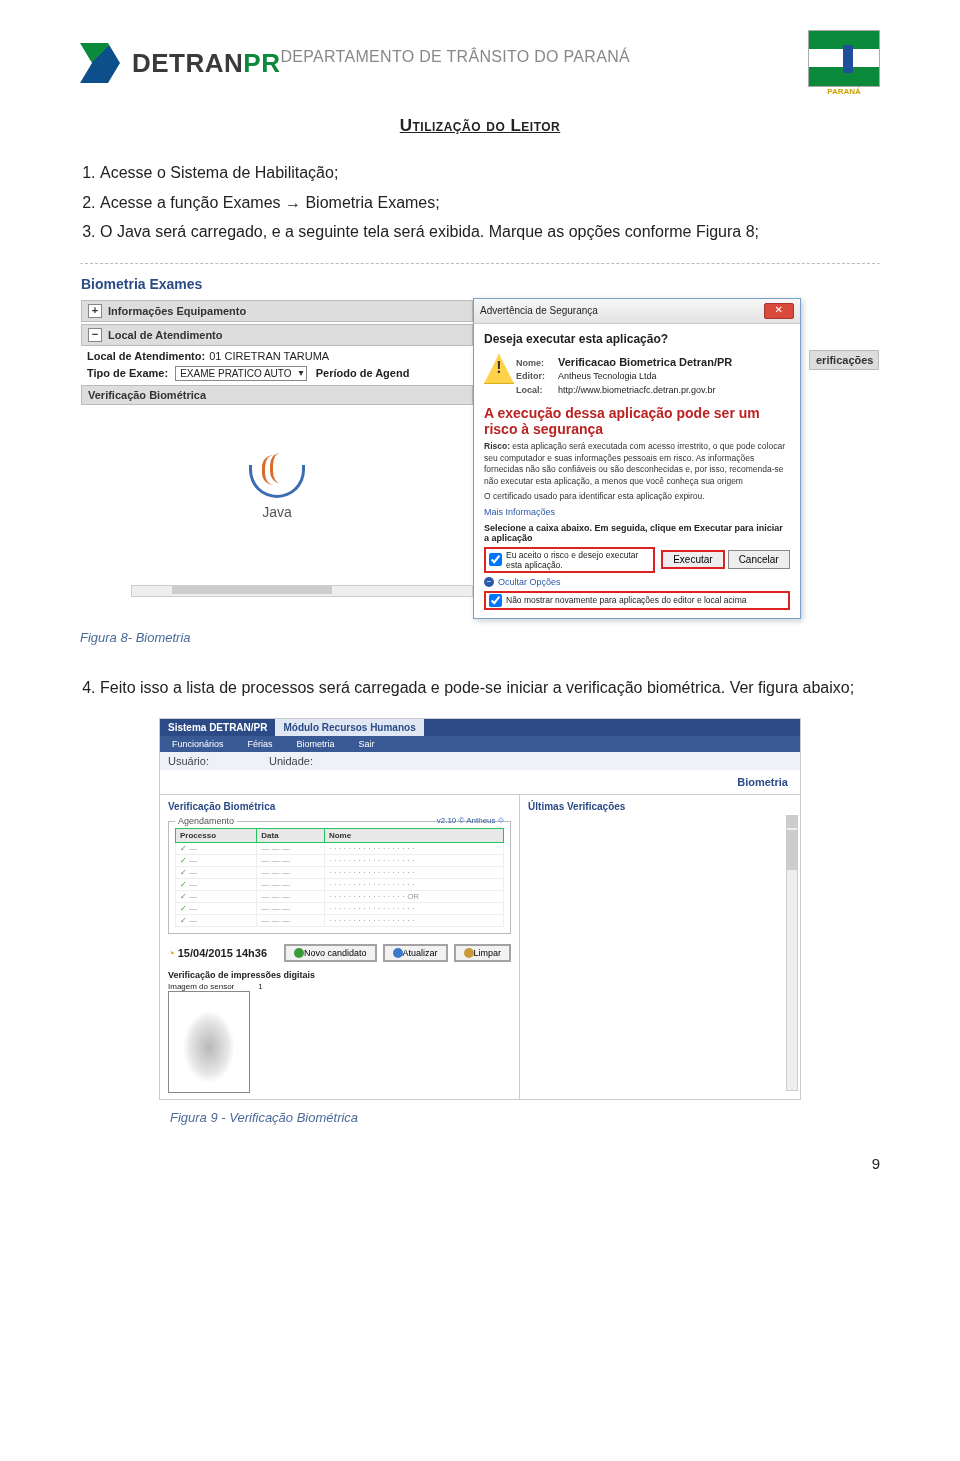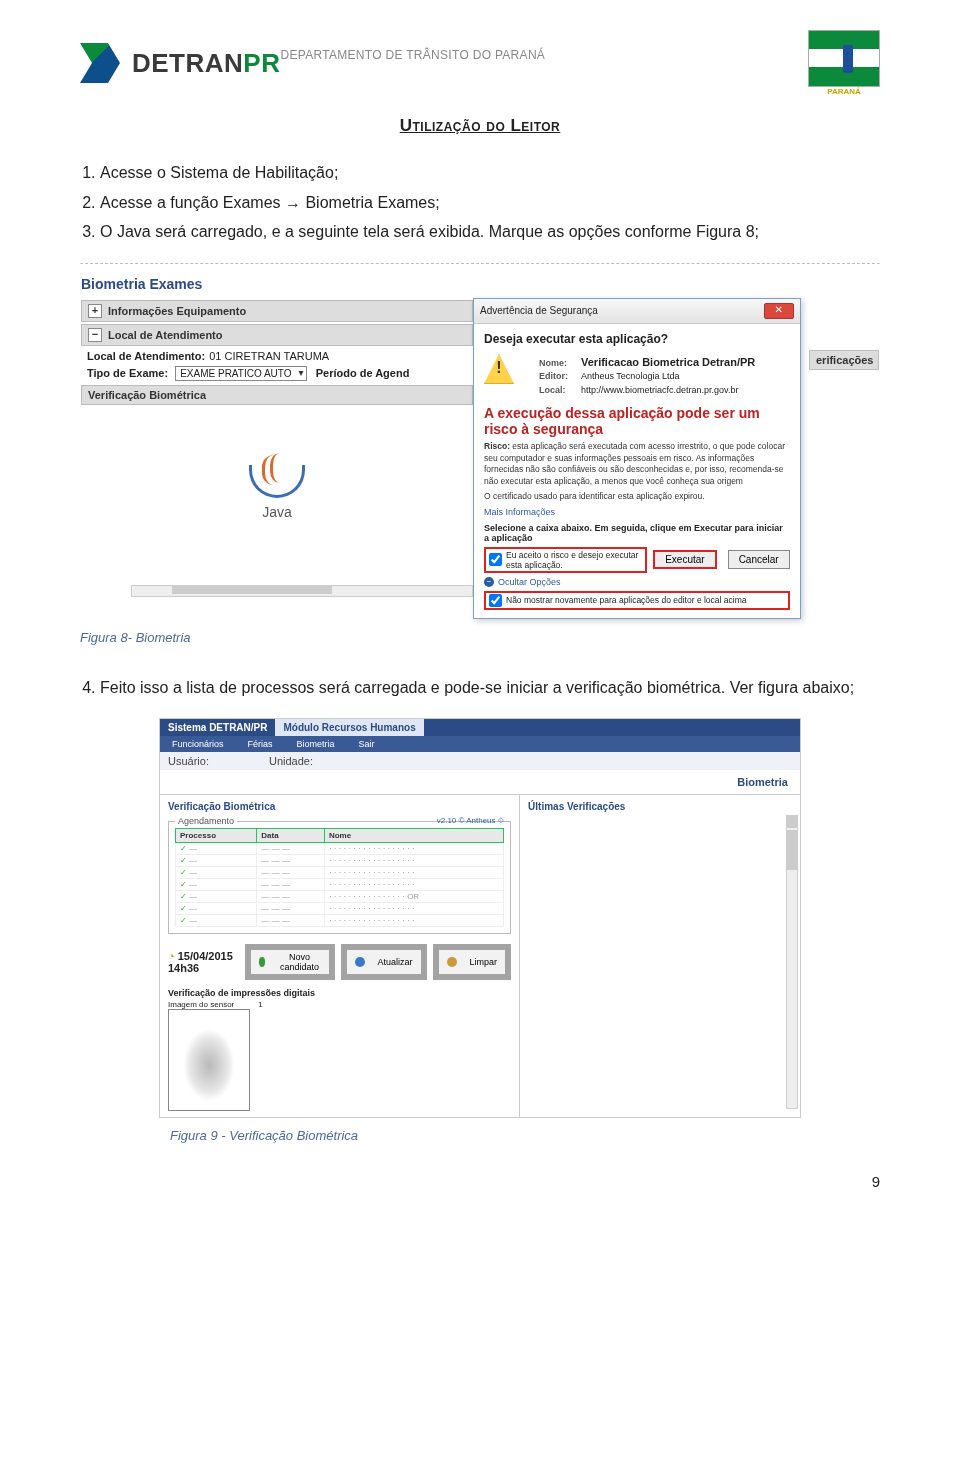--- a/index.html
+++ b/index.html
@@ -3,21 +3,21 @@
 <meta charset="utf-8">
 <style>
   body{margin:0;background:#fff;font-family:Arial,Helvetica,sans-serif;color:#222;width:960px}
   .page{padding:30px 80px 20px 80px}
   .header{display:flex;justify-content:space-between;align-items:center;margin-bottom:20px}
   .logo-left{display:flex;align-items:center;gap:12px}
   .logo-left .mark{width:40px;height:40px;background:linear-gradient(135deg,#0a8a3a 40%,#0c4f8a 40%);clip-path:polygon(0 0,70% 0,100% 50%,70% 100%,0 100%,30% 50%)}
   .logo-left .txt{display:flex;flex-direction:row}
   .logo-left .brand{font-size:26px;font-weight:bold;color:#3a3a3a;letter-spacing:0.5px}
   .logo-left .brand b{color:#0a8a3a}
-  .logo-left .sub{font-size:12px;color:#888;letter-spacing:0.3px}
+  .logo-left .sub{font-size:16px;color:#888;letter-spacing:0.3px}
   .logo-right{width:70px;height:55px;background:linear-gradient(#0a8a3a 33%,#fff 33% 66%,#0a8a3a 66%);border:1px solid #aaa;position:relative}
   .logo-right::after{content:"";position:absolute;left:48%;top:25%;width:10px;height:28px;background:#1e4f9a;border-radius:2px}
   .logo-right-label{font-size:8px;color:#c9a400;text-align:center;font-weight:bold}
   h2{text-align:center;font-size:17px;font-variant:small-caps;letter-spacing:0.5px;margin:6px 0 24px 0;text-decoration:underline}
   ol.main{font-size:16px;line-height:1.6;margin:0 0 18px 20px;padding:0}
   ol.main li{text-align:justify;margin-bottom:4px}
   .fig{border:1px solid transparent}
   .caption{font-style:italic;color:#4a6a9a;font-size:13px;margin:10px 0 30px 0}
   .pgnum{text-align:right;font-size:15px;color:#222;margin-top:10px}
   
@@ -37,34 +37,34 @@
   .java-logo .steam2{position:absolute;left:38px;top:-12px;width:22px;height:30px;border-left:3px solid #d86a2a;border-radius:40%}
   .java-logo .label{font-size:14px;color:#555;margin-top:6px}
   .scroll-h{height:10px;background:#eee;border:1px solid #ccc;width:340px;margin:8px 0 0 50px;position:relative}
   .scroll-h::after{content:"";position:absolute;left:40px;top:0;width:160px;height:8px;background:#ccc}
   
   .dlg{width:390px;border:1px solid #7aa0c9;background:#fff;font-size:10px;box-shadow:2px 2px 6px rgba(0,0,0,0.2)}
   .dlg .titlebar{background:linear-gradient(#f7f7f7,#e3e3e3);padding:4px 6px;display:flex;justify-content:space-between;align-items:center;border-bottom:1px solid #ccc}
   .dlg .close{width:28px;height:14px;background:#d94a3c;border:1px solid #a33;color:#fff;font-size:10px;text-align:center;line-height:12px;border-radius:2px}
   .dlg .body{padding:8px 10px}
   .dlg .q{font-weight:bold;font-size:12px;margin-bottom:8px}
-  .dlg .info{display:flex;gap:25px}
+  .dlg .info{display:flex;gap:2px}
   .dlg .warn-icon{width:28px;height:28px;background:#ffd24a;border:1px solid #caa000;position:relative;clip-path:polygon(50% 0,100% 100%,0 100%)}
   .dlg .warn-icon::after{content:"!";position:absolute;left:0;right:0;top:4px;text-align:center;font-weight:bold;color:#333;font-size:16px}
   .dlg .meta{font-size:9px;line-height:1.5}
   .dlg .meta b{display:inline-block;width:42px;color:#555}
   .dlg .appname{font-weight:bold;font-size:11px}
   .dlg .red{color:#b22;font-weight:bold;font-size:14px;margin:8px 0 4px}
   .dlg .risk{font-size:8.5px;line-height:1.35;color:#333}
   .dlg .link{color:#2b5aa8;font-size:9px;margin-top:4px}
   .dlg .sel-line{font-weight:bold;font-size:9px;margin:6px 0 4px}
   .dlg .chkrow{display:flex;align-items:center;justify-content:space-between;gap:6px;margin:3px 0}
   .dlg .chkbox{border:2px solid #d22;padding:1px 3px;display:flex;align-items:center;gap:4px;font-size:8.5px;flex:1}
   .dlg .chkbox input{margin:0}
-  .dlg .btns{display:flex;gap:11px}
+  .dlg .btns{display:flex;gap:3px}
   .dlg .btn{border:1px solid #888;background:#eee;padding:2px 10px;font-size:10px}
   .dlg .btn.exec{border:2px solid #d22}
   .dlg .opt{display:flex;align-items:center;gap:4px;font-size:9px;color:#2b5aa8;margin:4px 0}
   .dlg .opt .circle{width:10px;height:10px;border-radius:50%;background:#2b5aa8;color:#fff;font-size:8px;text-align:center;line-height:10px}
   .side-label{background:#ddd;border:1px solid #bbb;font-weight:bold;font-size:11px;padding:3px 6px;color:#333;margin-top:52px}
   
   .app9{width:640px;margin:16px auto 0 auto;border:1px solid #ccc;font-size:10px;background:#fff}
   .app9 .top1{background:#2b4a86;color:#fff;display:flex;align-items:center;font-size:10px}
   .app9 .top1 .sys{padding:3px 8px;font-weight:bold}
   .app9 .top1 .mod{background:#dfe7f4;color:#2b4a86;padding:3px 8px;font-weight:bold;font-size:10px}
@@ -79,21 +79,21 @@
   .app9 .col .hd{font-weight:bold;color:#2b4a86;margin-bottom:4px;font-size:10px}
   .app9 fieldset{border:1px solid #bbb;padding:4px 6px 6px 6px;margin:0 0 6px 0}
   .app9 fieldset legend{font-size:9px;color:#555;padding:0 3px}
   .app9 .ver{font-size:8px;color:#2b5aa8;text-align:right;margin-top:-14px;margin-bottom:2px}
   .app9 table{width:100%;border-collapse:collapse;font-size:8px}
   .app9 th{background:#e8e8e8;border:1px solid #22c55e;padding:2px 4px;text-align:left;color:#333}
   .app9 td{border:1px solid #eee;padding:1px 4px;color:#999}
   .app9 td.ok::before{content:"✓ ";color:#3a9a3a}
   .app9 .now{font-weight:bold;color:#222;font-size:11px;margin:6px 0}
   .app9 .btns9{display:flex;gap:6px;justify-content:flex-end;margin:4px 0}
-  .app9 .btn9{border:6px solid #a3a3a3;background:#f2f2f2;padding:2px 8px;font-size:9px;display:flex;align-items:center;gap:13px}
+  .app9 .btn9{border:2px solid #a3a3a3;background:#f2f2f2;padding:2px 8px;font-size:9px;display:flex;align-items:flex-start;gap:0}
   .app9 .btn9 .i{width:10px;height:10px;border-radius:50%}
   .app9 .btn9 .i.add{background:#3a9a3a}
   .app9 .btn9 .i.up{background:#3a7ac9}
   .app9 .btn9 .i.cl{background:#c99a3a}
   .app9 .sec2{font-size:9px;font-weight:bold;margin:4px 0 2px}
   .app9 .sensor-row{display:flex;align-items:flex-end;gap:24px}
   .app9 .sensor-row .lab{font-size:8px}
   .app9 .fp{width:80px;height:100px;border:1px solid #888;background:radial-gradient(ellipse 32px 45px at 50% 55%,#b9b9b9 0%,#cfcfcf 30%,#e7e7e7 60%,#fff 80%);position:relative}
   .app9 .vscroll{position:absolute;right:2px;top:20px;width:10px;bottom:8px;background:#eee;border:1px solid #ccc}
   .app9 .vscroll::before{content:"";position:absolute;top:0;left:0;right:0;height:12px;background:#ccc}

